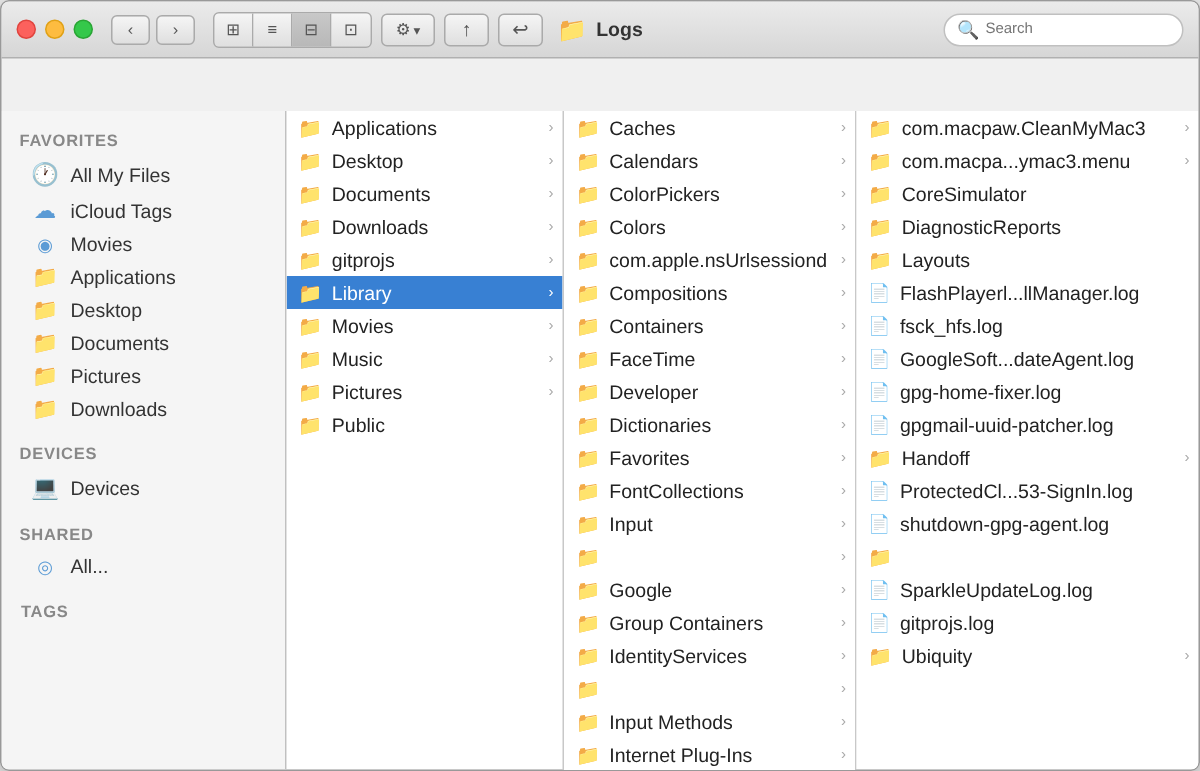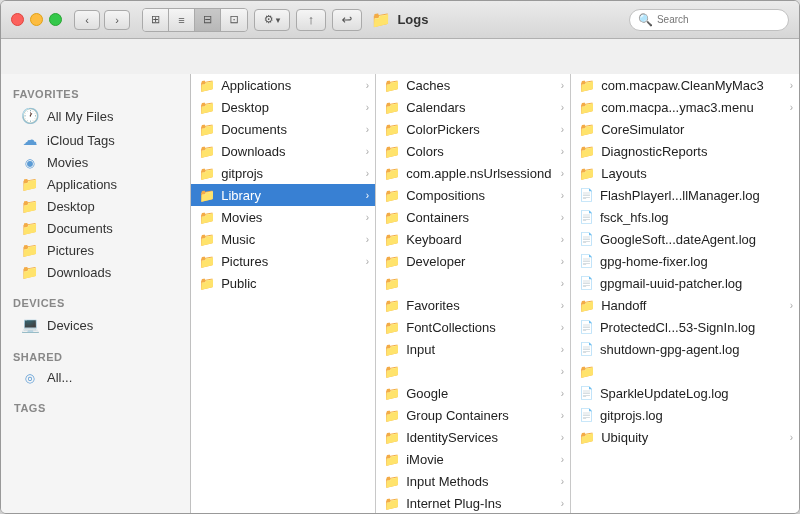--- a/index.html
+++ b/index.html
@@ -454,30 +454,31 @@
           <span class="col-label">Compositions</span>
           <span class="col-chevron">›</span>
         </div>
         <div class="col-item">
           <span class="col-folder-icon">📁</span>
           <span class="col-label">Containers</span>
           <span class="col-chevron">›</span>
         </div>
         <div class="col-item">
           <span class="col-folder-icon">📁</span>
-          <span class="col-label">Keyboard</span>
+          <span class="col-label">FaceTime</span>
           <span class="col-chevron">›</span>
         </div>
         <div class="col-item">
           <span class="col-folder-icon">📁</span>
           <span class="col-label">Developer</span>
           <span class="col-chevron">›</span>
         </div>
         <div class="col-item">
           <span class="col-folder-icon">📁</span>
+          <span class="col-label">Dictionaries</span>
           <span class="col-chevron">›</span>
         </div>
         <div class="col-item">
           <span class="col-folder-icon">📁</span>
           <span class="col-label">Favorites</span>
           <span class="col-chevron">›</span>
         </div>
         <div class="col-item">
           <span class="col-folder-icon">📁</span>
           <span class="col-label">FontCollections</span>
@@ -502,21 +503,20 @@
           <span class="col-label">Group Containers</span>
           <span class="col-chevron">›</span>
         </div>
         <div class="col-item">
           <span class="col-folder-icon">📁</span>
           <span class="col-label">IdentityServices</span>
           <span class="col-chevron">›</span>
         </div>
         <div class="col-item">
           <span class="col-folder-icon">📁</span>
-          <span class="col-label">iMovie</span>
           <span class="col-chevron">›</span>
         </div>
         <div class="col-item">
           <span class="col-folder-icon">📁</span>
           <span class="col-label">Input Methods</span>
           <span class="col-chevron">›</span>
         </div>
         <div class="col-item">
           <span class="col-folder-icon">📁</span>
           <span class="col-label">Internet Plug-Ins</span>

